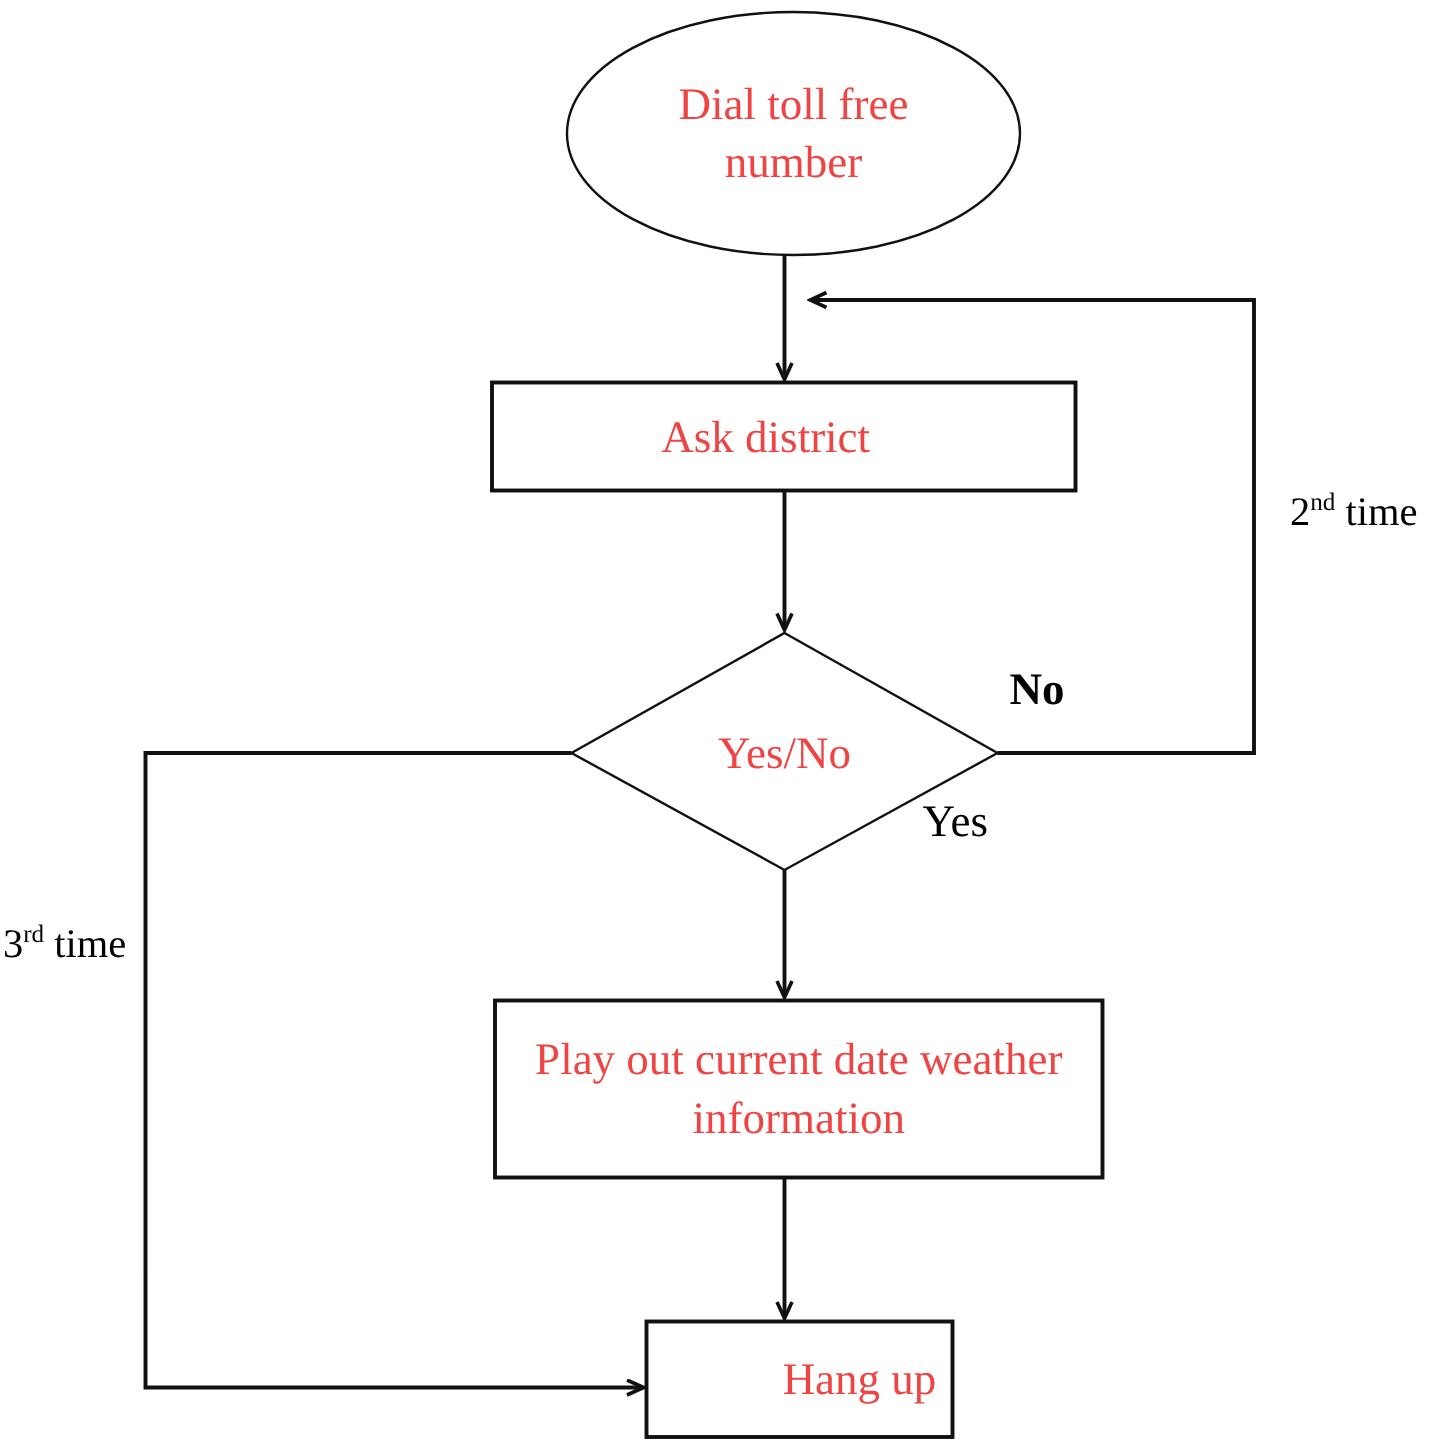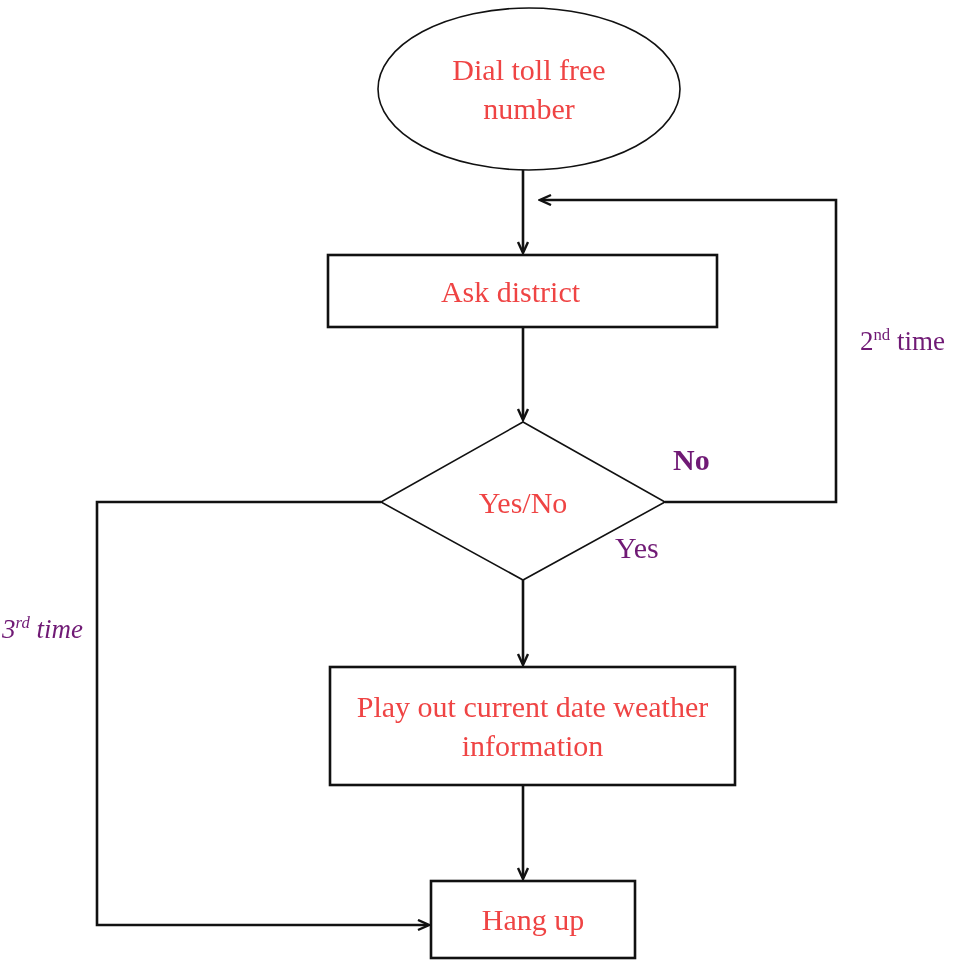--- a/index.html
+++ b/index.html
@@ -31,39 +31,39 @@
     justify-content: center;
     text-align: center;
     color: #ef4444;
     font-family: "Liberation Serif", "DejaVu Serif", serif;
     line-height: 1.30;
     white-space: pre-line;
     pointer-events: none;
   }
   .edge-label {
     position: absolute;
-    color: #701a75;
+    color: #000000;
     font-family: "Liberation Serif", "DejaVu Serif", serif;
     white-space: nowrap;
   }
   .edge-label sup {
     font-size: 0.62em;
     vertical-align: super;
     line-height: 0;
   }
   #label-start      { left: 378px; top: 8px;   width: 302px; height: 162px; font-size: 30px; }
   #label-ask        { left: 316px; top: 255px; width: 389px; height: 72px;  font-size: 30px; }
   #label-decision   { left: 423px; top: 472px; width: 200px; height: 60px;  font-size: 30px; }
   #label-play       { left: 330px; top: 667px; width: 405px; height: 118px; font-size: 30px; }
-  #label-hangup     { left: 431px; top: 881px; width: 204px; height: 77px;  font-size: 30px; }
+  #label-hangup     { left: 431px; top: 881px; width: 204px; height: 77px;  font-size: 30px; padding-left: 40px; }
 
   #label-no         { left: 673px; top: 443px; font-size: 30px; font-weight: bold; }
   #label-yes        { left: 615px; top: 531px; font-size: 30px; }
   #label-second     { left: 860px; top: 326px; font-size: 27px; }
-  #label-third      { left: 2px;   top: 614px; font-size: 27px; font-style: italic; }
+  #label-third      { left: 2px;   top: 614px; font-size: 27px; }
 </style>
 </head>
 <body>
 
 <div id="flowchart-canvas">
 
   <svg id="flow-svg" viewBox="0 0 954 963">
     <defs>
       <marker id="arrowhead-open" markerWidth="14" markerHeight="14" refX="11" refY="6" orient="auto" markerUnits="userSpaceOnUse">
         <path d="M1,1 L12,6 L1,11" fill="none" stroke="#111111" stroke-width="2.4" stroke-linecap="butt" stroke-linejoin="miter"></path>

